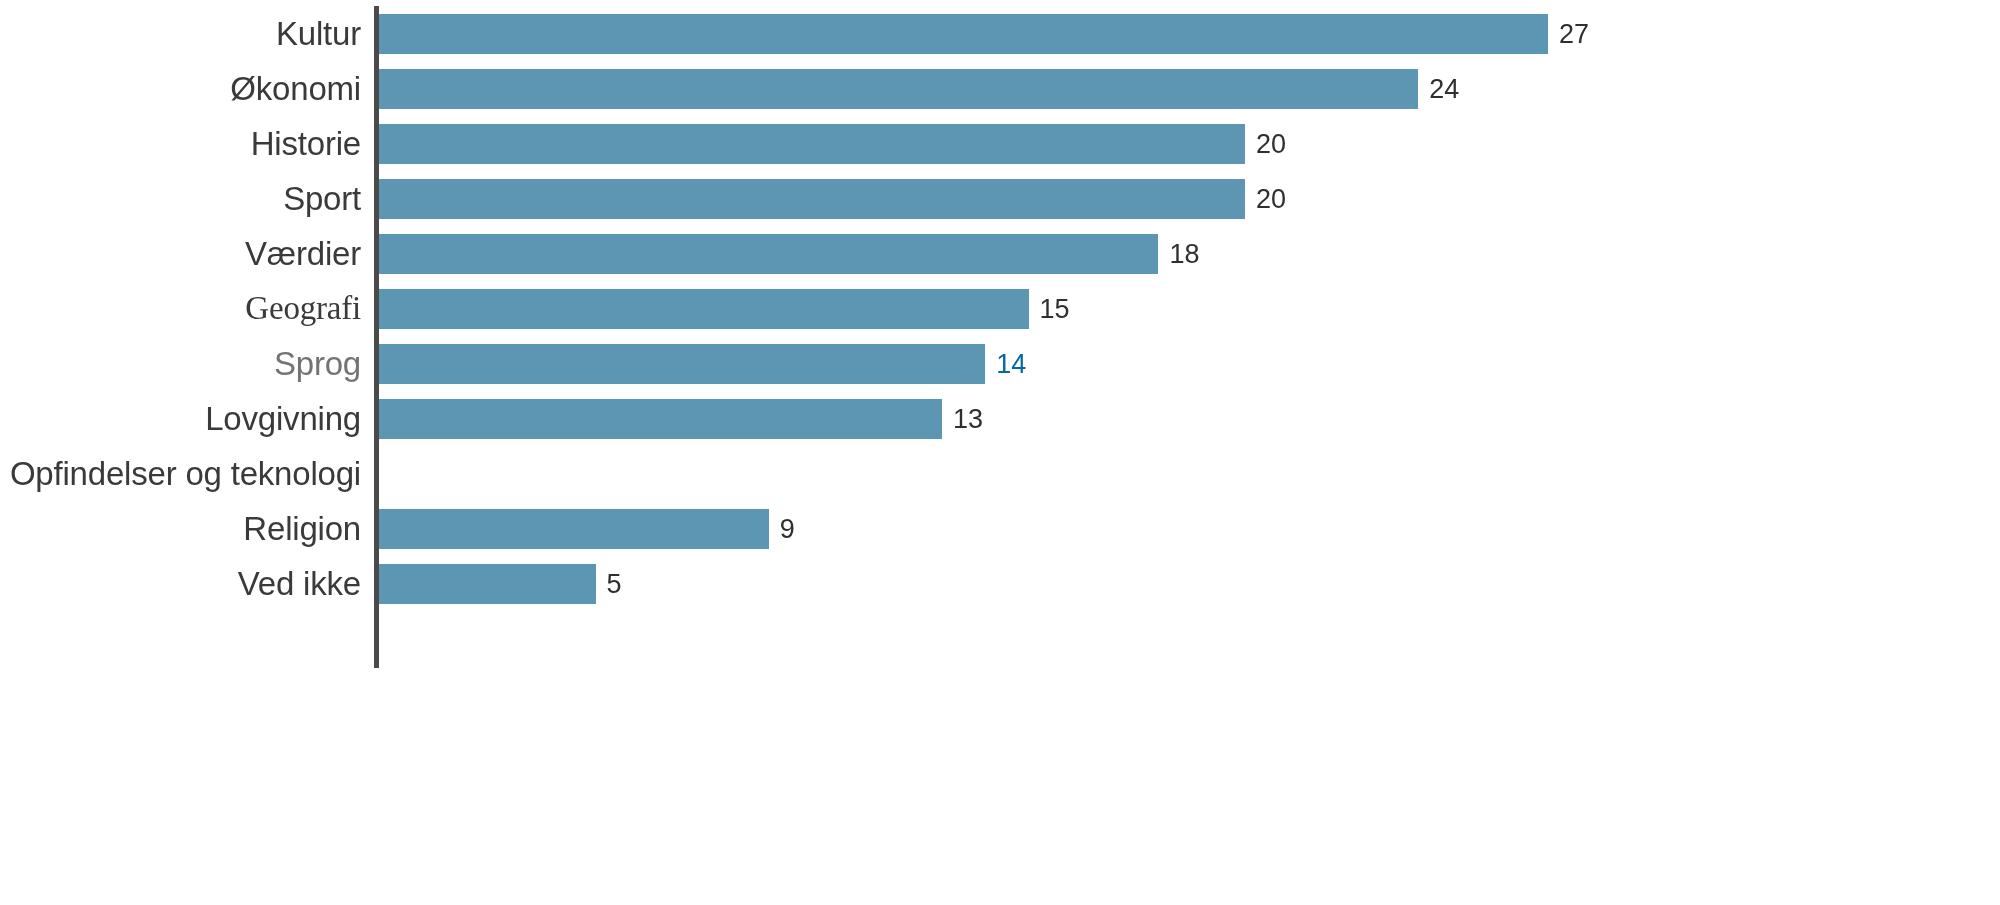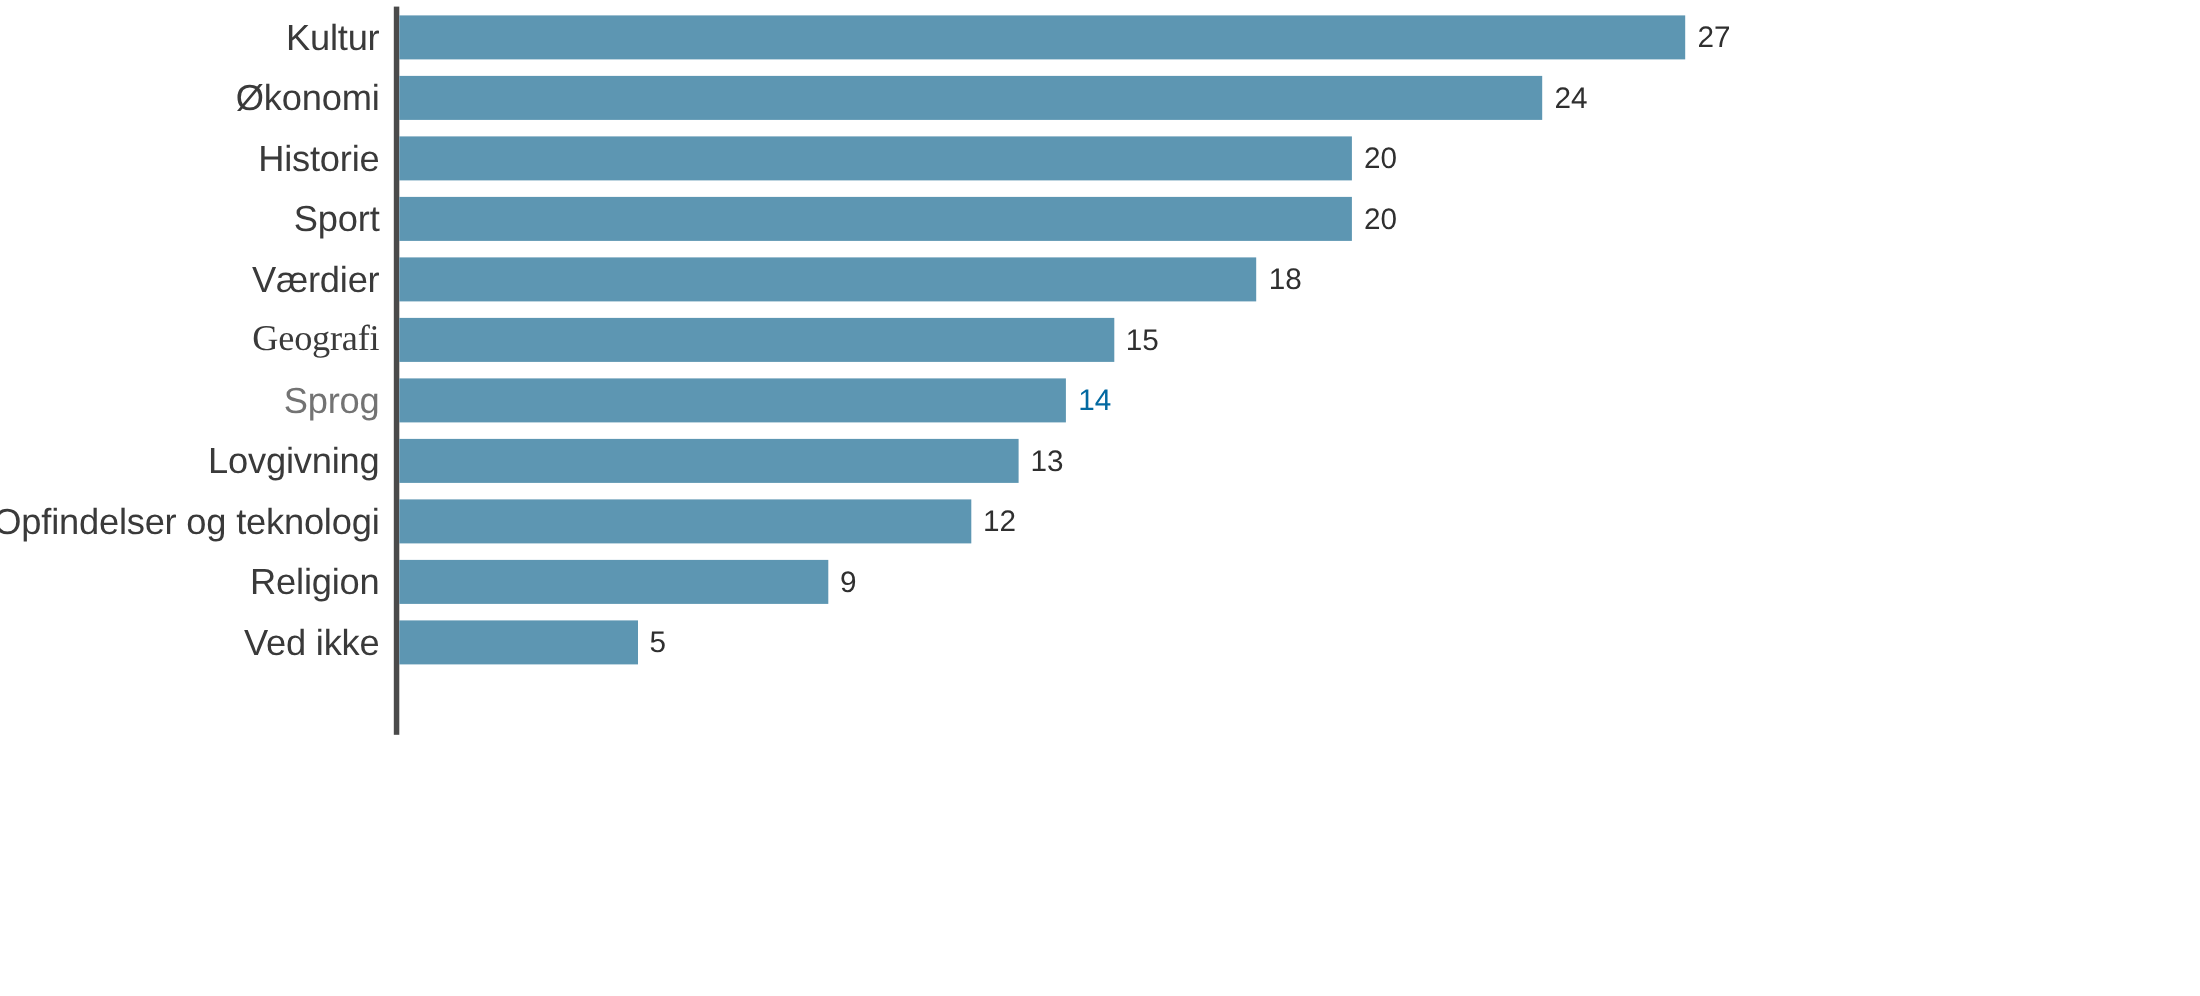--- a/index.html
+++ b/index.html
@@ -18,21 +18,21 @@
     position: relative;
     width: 2000px;
     height: 905px;
     background: #ffffff;
     box-sizing: border-box;
   }
 
   
   .plot-area {
     position: absolute;
-    left: 0;
+    left: 16px;
     top: 0;
     width: 1704px;
     height: 905px;
   }
 
   .axis-line {
     position: absolute;
     left: 358px;
     top: 6px;
     width: 5px;
@@ -159,24 +159,20 @@
       <div class="row">
         <div class="cat-label" style="color: rgb(58, 58, 58);">Lovgivning</div>
         <div class="bar-wrap">
           <div class="bar" style="width: 562.9px; background: rgb(93, 150, 178);"></div>
           <div class="bar-value" style="color: rgb(47, 47, 47);">13</div>
         </div>
       </div>
 
       <div class="row">
         <div class="cat-label" style="color: rgb(58, 58, 58);">Opfindelser og teknologi</div>
-        <div class="bar-wrap">
-          <div class="bar" style="width: 519.6px; background: rgb(93, 150, 178);"></div>
-          <div class="bar-value" style="color: rgb(47, 47, 47);">12</div>
-        </div>
       </div>
 
       <div class="row">
         <div class="cat-label" style="color: rgb(58, 58, 58);">Religion</div>
         <div class="bar-wrap">
           <div class="bar" style="width: 389.7px; background: rgb(93, 150, 178);"></div>
           <div class="bar-value" style="color: rgb(47, 47, 47);">9</div>
         </div>
       </div>
 

